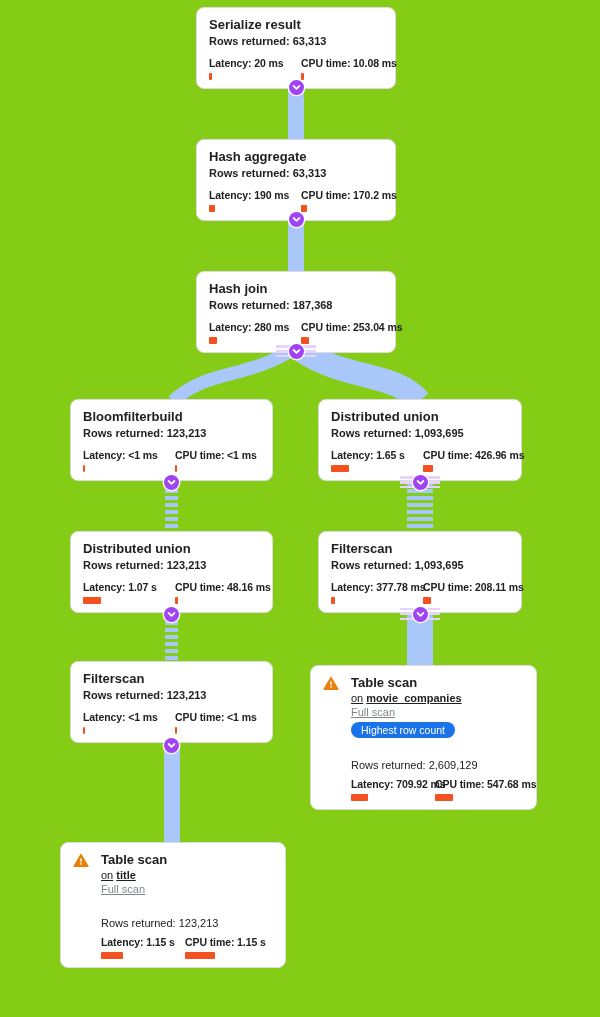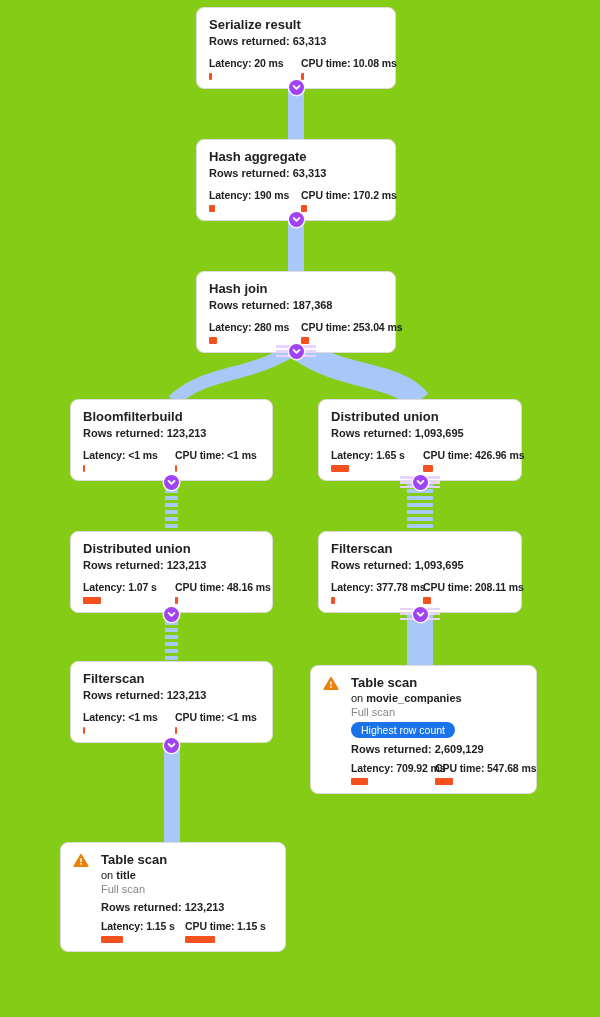--- a/index.html
+++ b/index.html
@@ -14,28 +14,28 @@
   .title{font-size:13px;font-weight:700;line-height:16px;}
   .rows{font-size:11px;font-weight:700;line-height:15px;margin-top:1px;white-space:nowrap;}
   .metrics{display:flex;margin-top:8px;}
   .metric{flex:none;}
   .metric.left{width:92px;}
   .scan .metric.left{width:84px;}
   .mlabel{font-size:10.5px;font-weight:700;line-height:13px;letter-spacing:-0.1px;white-space:nowrap;}
   .bar{display:block;height:7px;background:#f4511e;margin-top:3px;border-radius:1px;}
   .scan-body{margin-left:28px;}
   .warn{position:absolute;left:12px;top:10px;width:16px;height:15px;}
-  .subline{font-size:11px;line-height:14px;white-space:nowrap;}
+  .subline{font-size:11px;line-height:14px;white-space:nowrap;text-decoration:underline;}
   .subline .on{margin-right:3px;}
   .subline .tname{font-weight:700;}
   .subline.muted{color:#80868b;}
   .badges{display:flex;gap:8px;margin-top:3px;}
   .badge{display:inline-block;background:#1a73e8;color:#fff;font-size:10.5px;line-height:12px;
          padding:2px 10px;border-radius:9px;white-space:nowrap;}
-  .rows2{font-size:11px;font-weight:700;line-height:14px;margin-top:4px;white-space:nowrap;}
+  .rows2{font-size:11px;font-weight:400;line-height:14px;margin-top:20px;white-space:nowrap;}
   .scan .metrics{margin-top:6px;}
   .toggle{position:absolute;z-index:3;width:15px;height:15px;border-radius:50%;background:#a142f4;
           box-shadow:0 0 0 1.5px rgba(255,255,255,.85);display:flex;align-items:center;justify-content:center;cursor:pointer;}
   .toggle svg{display:block;}
   .toggle-stripes{position:absolute;z-index:2;width:40px;height:12px;
           background:repeating-linear-gradient(to bottom,#e7d3fb 0 2.5px,rgba(0,0,0,0) 2.5px 5px);}
 </style>
 </head>
 <body>
 

